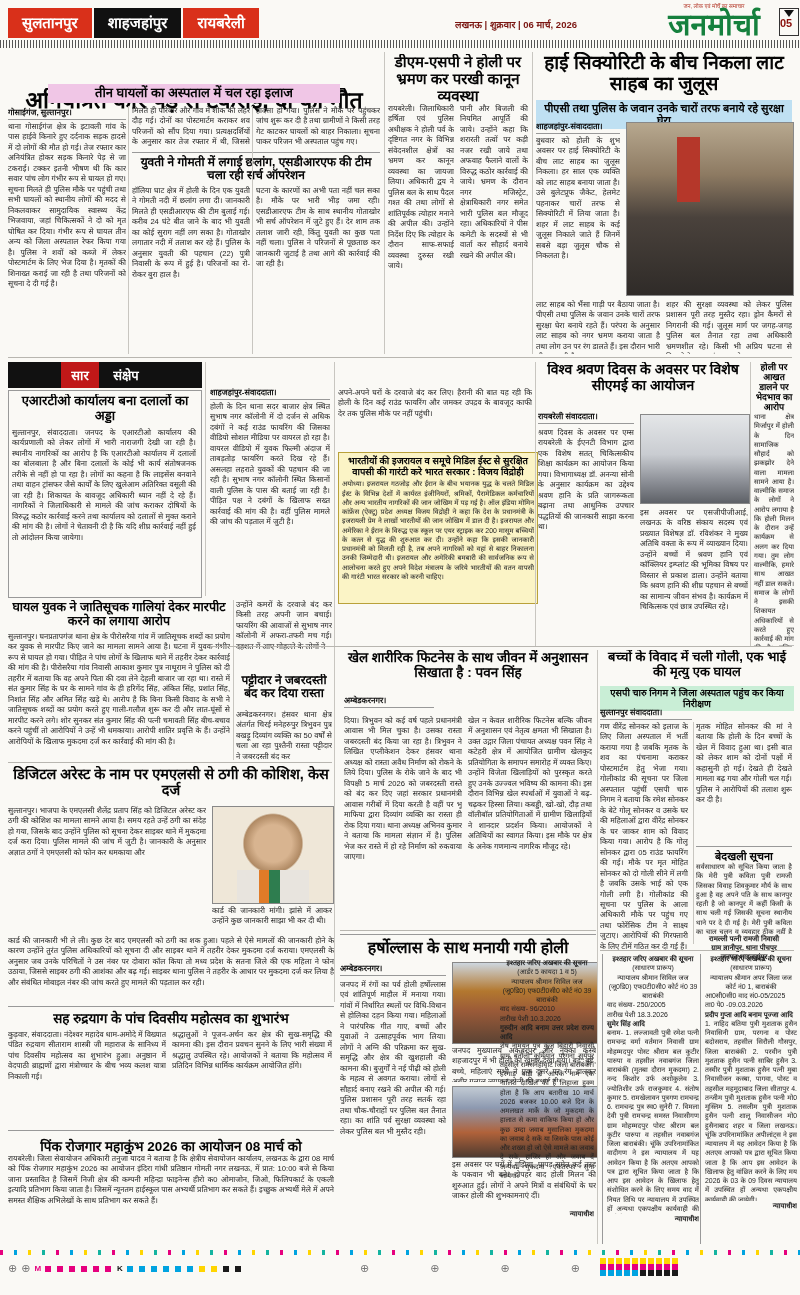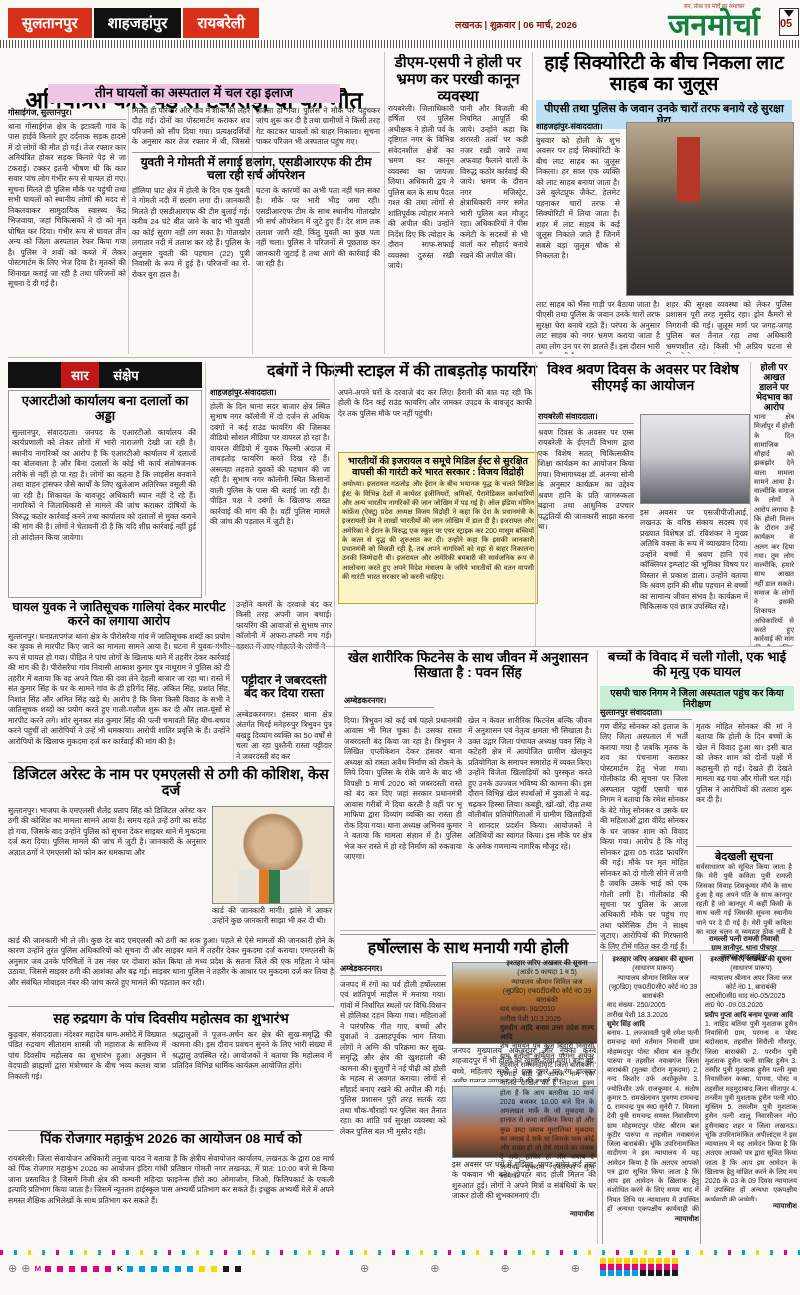--- a/index.html
+++ b/index.html
@@ -76,21 +76,20 @@
   <div class="hr" style="left:8px;top:357px;width:784px;"></div>
 
   <div class="b" style="left:8px;top:362px;width:194px;height:26px;background:#111;text-align:center;">
     <span class="bar" style="background:#c01818;display:inline-block;padding:4px 10px;font-size:13px;">सार</span>
     <span class="bar" style="display:inline-block;padding:4px 10px;font-size:13px;">संक्षेप</span>
   </div>
   <div class="b" style="left:8px;top:390px;width:192px;height:206px;border:1px solid #999;padding:0;"></div>
   <div class="b h" style="left:12px;top:394px;width:186px;font-size:13px;">एआरटीओ कार्यालय बना दलालों का अड्डा</div>
   <div class="b t" style="left:12px;top:428px;width:184px;height:164px;">सुल्तानपुर, संवाददाता। जनपद के एआरटीओ कार्यालय की कार्यप्रणाली को लेकर लोगों में भारी नाराजगी देखी जा रही है। स्थानीय नागरिकों का आरोप है कि एआरटीओ कार्यालय में दलालों का बोलबाला है और बिना दलालों के कोई भी कार्य संतोषजनक तरीके से नहीं हो पा रहा है। लोगों का कहना है कि लाइसेंस बनवाने तथा वाहन ट्रांसफर जैसे कार्यों के लिए खुलेआम अतिरिक्त वसूली की जा रही है। शिकायत के बावजूद अधिकारी ध्यान नहीं दे रहे हैं। नागरिकों ने जिलाधिकारी से मामले की जांच कराकर दोषियों के विरुद्ध कठोर कार्रवाई करने तथा कार्यालय को दलालों से मुक्त कराने की मांग की है। लोगों ने चेतावनी दी है कि यदि शीघ्र कार्रवाई नहीं हुई तो आंदोलन किया जायेगा।</div>
 
-  <div class="b h" style="left:210px;top:362px;width:384px;font-size:16px;">दबंगों ने फिल्मी स्टाइल में की ताबड़तोड़ फायरिंग</div>
   <div class="b by" style="left:210px;top:386px;width:120px;">शाहजहांपुर-संवाददाता।</div>
   <div class="b t" style="left:210px;top:402px;width:120px;height:194px;">होली के दिन थाना सदर बाजार क्षेत्र स्थित सुभाष नगर कॉलोनी में दो दर्जन से अधिक दबंगों ने कई राउंड फायरिंग की जिसका वीडियो सोशल मीडिया पर वायरल हो रहा है। वायरल वीडियो में युवक फिल्मी अंदाज में ताबड़तोड़ फायरिंग करते दिख रहे हैं। असलहा लहराते युवकों की पहचान की जा रही है। सुभाष नगर कॉलोनी स्थित किसानों वाली पुलिस के पास की बताई जा रही है। पीड़ित पक्ष ने दबंगों के खिलाफ सख्त कार्रवाई की मांग की है। वहीं पुलिस मामले की जांच की पड़ताल में जुटी है।</div>
   <div class="b t" style="left:338px;top:388px;width:194px;height:60px;">अपने-अपने घरों के दरवाजे बंद कर लिए। हैरानी की बात यह रही कि होली के दिन कई राउंड फायरिंग और जमकर उपद्रव के बावजूद काफी देर तक पुलिस मौके पर नहीं पहुंची।</div>
 
   <div class="b box-y" style="left:338px;top:452px;width:192px;height:144px;padding:3px;">
     <div class="h" style="font-size:9.5px;">भारतीयों की इजरायल व समूचे मिडिल ईस्ट से सुरक्षित वापसी की गारंटी करे भारत सरकार : विजय विद्रोही</div>
     <div class="ts" style="margin-top:2px;height:108px;overflow:hidden;">अयोध्या। इजरायल गठजोड़ और ईरान के बीच भयानक युद्ध के चलते मिडिल ईस्ट के विभिन्न देशों में कार्यरत इंजीनियरों, श्रमिकों, पैरामेडिकल कर्मचारियों और अन्य भारतीय नागरिकों की जान जोखिम में पड़ गई है। ऑल इंडिया मोमिन कांफ्रेंस (ऐक्टू) प्रदेश अध्यक्ष विजय विद्रोही ने कहा कि देश के प्रधानमंत्री के इजरायली प्रेम ने लाखों भारतीयों की जान जोखिम में डाल दी है। इजरायल और अमेरिका ने ईरान के विरुद्ध एक स्कूल पर एयर स्ट्राइक कर 200 मासूम बच्चियों के कत्ल से युद्ध की शुरुआत कर दी। उन्होंने कहा कि इसकी जानकारी प्रधानमंत्री को मिलती रही है, तब अपने नागरिकों को वहां से बाहर निकालना उनकी जिम्मेदारी थी। इजरायल और अमेरिकी बमबारी की सार्वजनिक रूप से आलोचना करते हुए अपने विदेश मंत्रालय के जरिये भारतीयों की वतन वापसी की गारंटी भारत सरकार को करनी चाहिए।</div>
   </div>
 
   <div class="b h" style="left:538px;top:362px;width:210px;font-size:14px;">विश्व श्रवण दिवस के अवसर पर विशेष सीएमई का आयोजन</div>
@@ -133,21 +132,21 @@
   <div class="b h" style="left:8px;top:766px;width:326px;font-size:14.5px;">डिजिटल अरेस्ट के नाम पर एमएलसी से ठगी की कोशिश, केस दर्ज</div>
   <div class="b t" style="left:8px;top:806px;width:198px;height:126px;">सुल्तानपुर। भाजपा के एमएलसी शैलेंद्र प्रताप सिंह को डिजिटल अरेस्ट कर ठगी की कोशिश का मामला सामने आया है। समय रहते उन्हें ठगी का संदेह हो गया, जिसके बाद उन्होंने पुलिस को सूचना देकर साइबर थाने में मुकदमा दर्ज करा दिया। पुलिस मामले की जांच में जुटी है। जानकारी के अनुसार अज्ञात ठगों ने एमएलसी को फोन कर धमकाया और</div>
   <div class="photo ph-portrait" style="left:212px;top:806px;width:120px;height:96px;"></div>
   <div class="b t" style="left:212px;top:906px;width:120px;height:26px;">कार्ड की जानकारी मांगी। झांसे में आकर उन्होंने कुछ जानकारी साझा भी कर दी थी।</div>
   <div class="b t" style="left:8px;top:936px;width:326px;height:66px;">कार्ड की जानकारी भी ले ली। कुछ देर बाद एमएलसी को ठगी का शक हुआ। पहले से ऐसे मामलों की जानकारी होने के कारण उन्होंने तुरंत पुलिस अधिकारियों को सूचना दी और साइबर थाने में तहरीर देकर मुकदमा दर्ज कराया। एमएलसी के अनुसार जब उनके परिचितों ने उस नंबर पर दोबारा कॉल किया तो मध्य प्रदेश के सतना जिले की एक महिला ने फोन उठाया, जिससे साइबर ठगी की आशंका और बढ़ गई। साइबर थाना पुलिस ने तहरीर के आधार पर मुकदमा दर्ज कर लिया है और संबंधित मोबाइल नंबर की जांच करते हुए मामले की पड़ताल कर रही।</div>
 
   <div class="b h" style="left:8px;top:1006px;width:326px;font-size:13.5px;border-top:1px solid #999;padding-top:4px;">सह रुद्रयाग के पांच दिवसीय महोत्सव का शुभारंभ</div>
   <div class="b t" style="left:172px;top:1030px;width:160px;height:96px;">श्रद्धालुओं ने पूजन-अर्चन कर क्षेत्र की सुख-समृद्धि की कामना की। इस दौरान प्रवचन सुनने के लिए भारी संख्या में श्रद्धालु उपस्थित रहे। आयोजकों ने बताया कि महोत्सव में प्रतिदिन विभिन्न धार्मिक कार्यक्रम आयोजित होंगे।</div>
   <div class="b t" style="left:8px;top:1030px;width:158px;height:96px;">कुड़वार, संवाददाता। नंदेश्वर महादेव धाम-अमोदे में विख्यात पंडित रुद्रयाग सीताराम शास्त्री जी महाराज के सानिध्य में पांच दिवसीय महोत्सव का शुभारंभ हुआ। अनुष्ठान में वेदपाठी ब्राह्मणों द्वारा मंत्रोच्चार के बीच भव्य कलश यात्रा निकाली गई।</div>
 
-  <div class="b h" style="left:8px;top:1130px;width:326px;font-size:13.5px;border-top:1px solid #999;padding-top:0;">पिंक रोजगार महाकुंभ 2026 का आयोजन 08 मार्च को</div>
+  <div class="b h" style="left:8px;top:1130px;width:326px;font-size:13.5px;border-top:1px solid #999;padding-top:8px;">पिंक रोजगार महाकुंभ 2026 का आयोजन 08 मार्च को</div>
   <div class="b t" style="left:8px;top:1154px;width:326px;height:88px;">रायबरेली। जिला सेवायोजन अधिकारी तनुजा यादव ने बताया है कि क्षेत्रीय सेवायोजन कार्यालय, लखनऊ के द्वारा 08 मार्च को पिंक रोजगार महाकुंभ 2026 का आयोजन इंदिरा गांधी प्रतिष्ठान गोमती नगर लखनऊ, में प्रात: 10:00 बजे से किया जाना प्रस्तावित है जिसमें निजी क्षेत्र की कम्पनी महिन्द्रा फाइनेन्स हीरो क0 ओमाजोन, जिओ, फिलिपकार्ट के एकली इत्यादि प्रतिभाग किया जाता है। जिसमें न्यूनतम हाईस्कूल पास अभ्यर्थी प्रतिभाग कर सकते हैं। इच्छुक अभ्यर्थी मेले में अपने समस्त शैक्षिक अभिलेखों के साथ प्रतिभाग कर सकते हैं।</div>
 
   <div class="b h" style="left:340px;top:934px;width:256px;font-size:16px;border-top:1px solid #999;padding-top:4px;">हर्षोल्लास के साथ मनायी गयी होली</div>
   <div class="b by" style="left:340px;top:962px;width:106px;">अम्बेडकरनगर।</div>
   <div class="photo ph-holi1" style="left:452px;top:962px;width:144px;height:80px;"></div>
   <div class="b t" style="left:340px;top:980px;width:106px;height:262px;">जनपद में रंगों का पर्व होली हर्षोल्लास एवं शांतिपूर्ण माहौल में मनाया गया। गांवों में निर्धारित स्थलों पर विधि-विधान से होलिका दहन किया गया। महिलाओं ने पारंपरिक गीत गाए, बच्चों और युवाओं ने उत्साहपूर्वक भाग लिया। लोगों ने अग्नि की परिक्रमा कर सुख-समृद्धि और क्षेत्र की खुशहाली की कामना की। बुजुर्गों ने नई पीढ़ी को होली के महत्व से अवगत कराया। लोगों से सौहार्द बनाए रखने की अपील की गई। पुलिस प्रशासन पूरी तरह सतर्क रहा तथा चौक-चौराहों पर पुलिस बल तैनात रहा। का शांति पर्व सुरक्षा व्यवस्था को लेकर पुलिस बल भी मुस्तैद रही।</div>
   <div class="b t" style="left:452px;top:1046px;width:144px;height:36px;">जनपद मुख्यालय अकबरपुर और नुक्का कस्बे शहजादपुर में भी होली का खुमार देखा गया। बड़े, बूढ़े, बच्चे, महिलाएं सभी ने एक दूसरे पर रंग डालकर अबीर गुलाल लगाकर होली की बधाई दी।</div>
   <div class="photo ph-holi2" style="left:452px;top:1086px;width:144px;height:70px;"></div>
   <div class="b t" style="left:452px;top:1160px;width:144px;height:82px;">इस अवसर पर घरों में गुझिया, पापड़ समेत कई तरह के पकवान भी बने। दोपहर बाद होली मिलन की शुरुआत हुई। लोगों ने अपने मित्रों व संबंधियों के घर जाकर होली की शुभकामनाएं दीं।</div>
 

